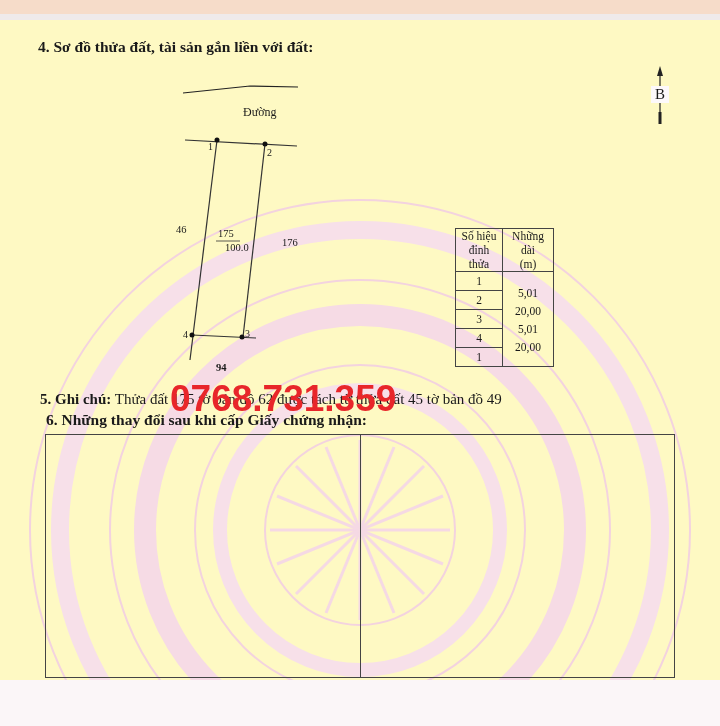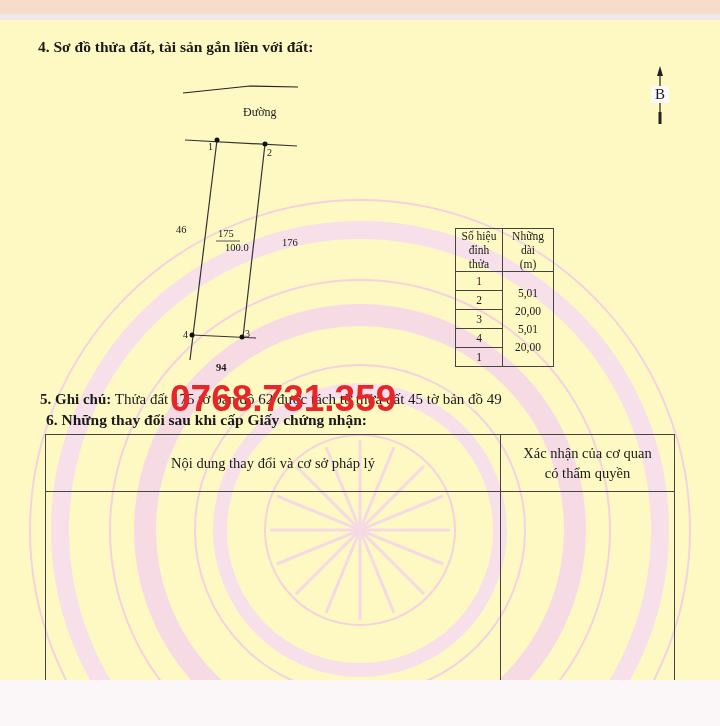--- a/index.html
+++ b/index.html
@@ -131,26 +131,19 @@
 
   <div class="abs note" style="left:40px; top:371px; white-space:nowrap;">
     <b>5. Ghi chú:</b>
     <span>Thửa đất 175 tờ bản đồ 62 được tách từ thửa đất 45 tờ bản đồ 49</span>
   </div>
   <div class="phone">0768.731.359</div>
 
   <div class="abs heading" style="left:46px; top:391px;">6. Những thay đổi sau khi cấp Giấy chứng nhận:</div>
   <table class="changes">
     <tbody>
-        <tr>
-      <th style="width:452px;">Nội dung thay đổi và cơ sở pháp lý</th>
-      <th>
-        <span>Xác nhận của cơ quan</span><br>
-        <span>có thẩm quyền</span>
-      </th>
-    </tr>
     <tr>
       <td></td>
       <td></td>
     </tr>
   </tbody>
     </table>
 </div>
 
 </body></html>

